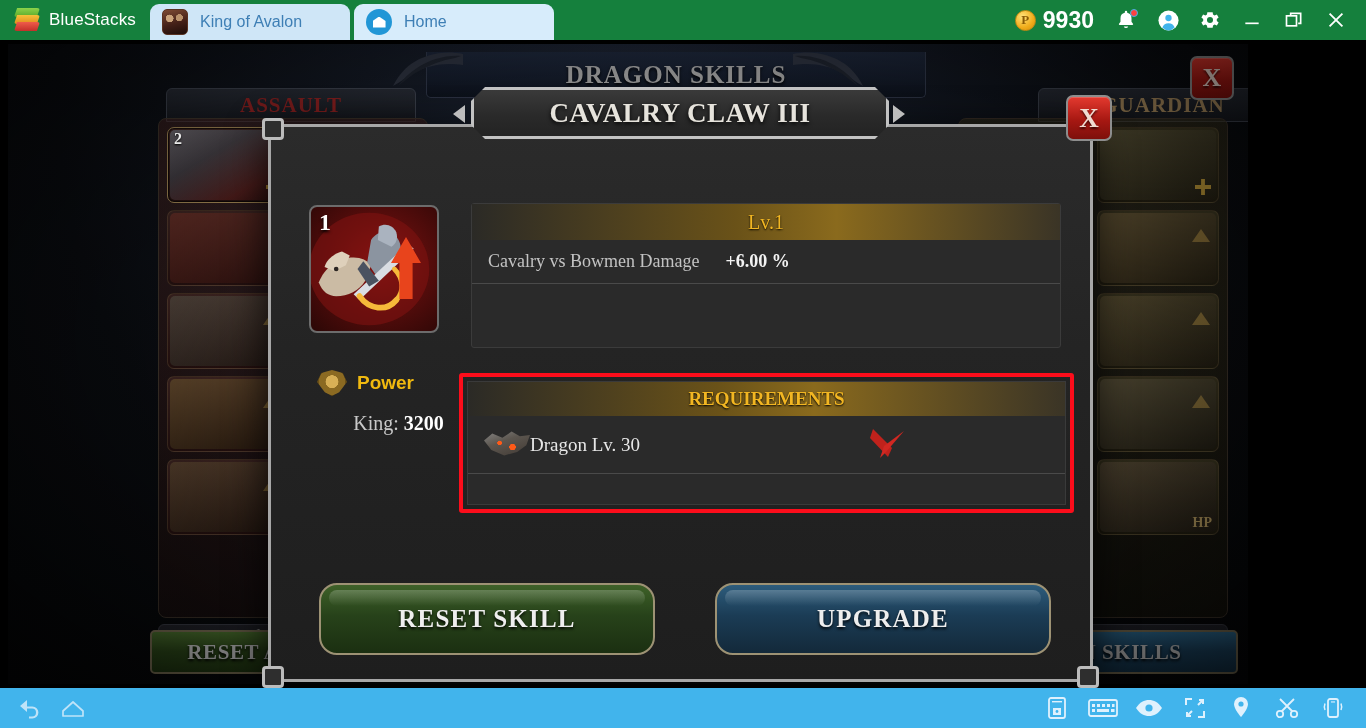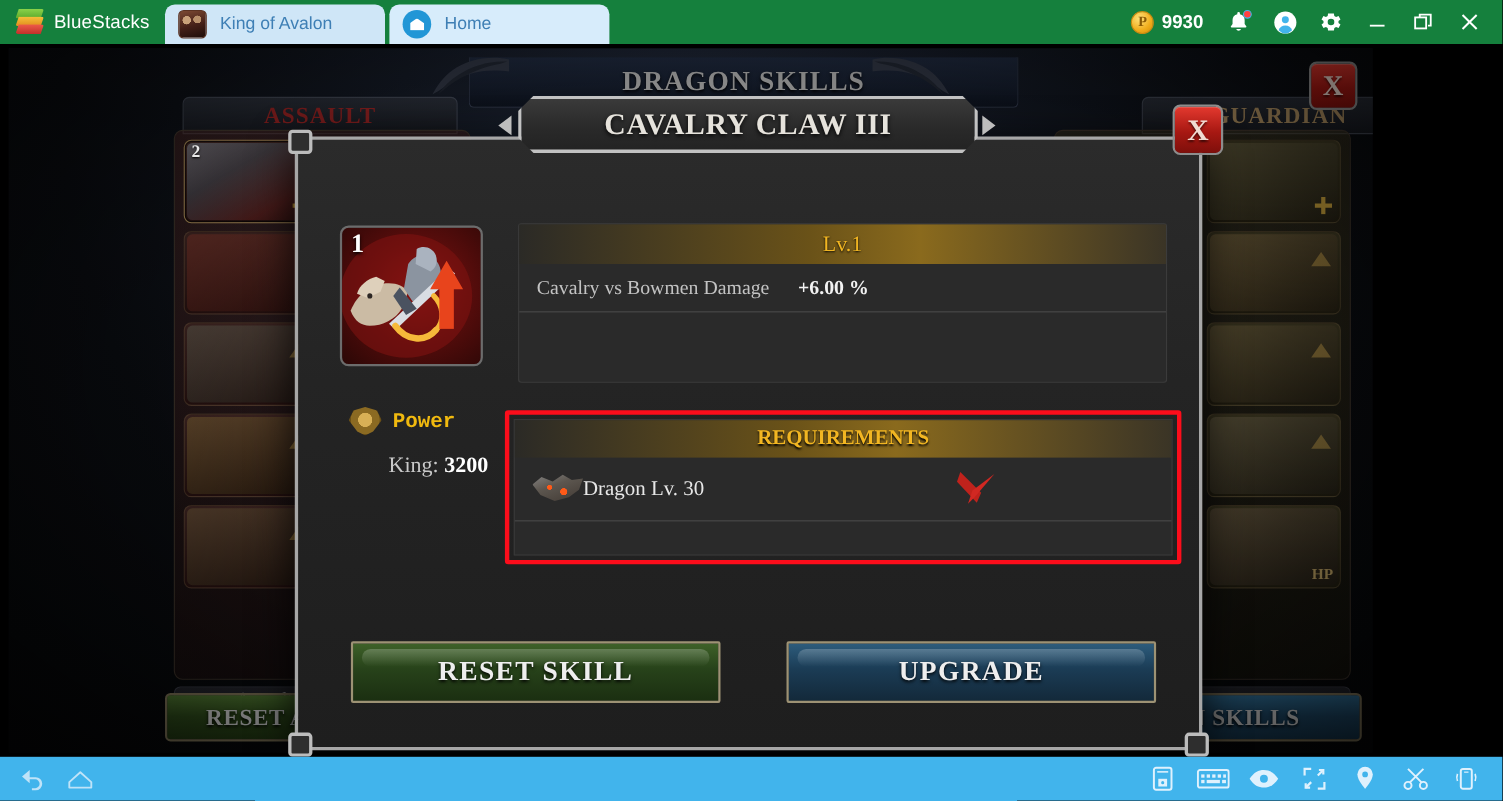--- a/index.html
+++ b/index.html
@@ -60,21 +60,21 @@
   .top-right { margin-left: auto; display: flex; align-items: center; height: 40px; gap: 2px; padding-right: 10px; }
   .coins { display:flex; align-items:center; gap:7px; padding: 0 10px; }
   .coin-circle {
     width: 21px; height: 21px; border-radius:50%;
     background: radial-gradient(circle at 35% 30%, #ffe27a, #f0ac1a 60%, #d08c0c);
     border: 1px solid #c68a12;
     color:#8a5a05; font-size:13px; font-weight:bold;
     display:flex; align-items:center; justify-content:center;
     font-family:"Liberation Serif", serif;
   }
-  .coins-val { color:#fff; font-size:17px; font-weight:bold; }
+  .coins-val { color:#fff; font-size:23px; font-weight:bold; }
   .tb-btn {
     width: 40px; height: 40px; display:flex; align-items:center; justify-content:center;
     cursor:pointer; position: relative;
   }
   .tb-btn svg { display:block; }
   .badge-dot { position:absolute; top:9px; right:8px; width:8px; height:8px; border-radius:50%; background:#ff4040; border:1px solid #41b4ec;}
 
   
   .game {
     position: absolute; left: 0; top: 40px; width: 1366px; height: 648px;
@@ -261,21 +261,21 @@
 
   .power-row {
     position:absolute; left: 46px; top: 243px; width: 150px;
     display:flex; align-items:center; gap: 10px;
   }
   .power-emblem {
     width: 30px; height: 26px;
     background: radial-gradient(circle at 50% 45%, #d8b056 0 30%, #8b6a22 32% 62%, #6a4f16 64%);
     clip-path: polygon(50% 0, 86% 12%, 100% 46%, 74% 86%, 50% 100%, 26% 86%, 0 46%, 14% 12%);
   }
-  .power-label { color:#f0b90f; font-family:Liberation Mono, monospace; font-weight:bold; font-size: 19px; }
+  .power-label { color:#f0b90f; font-family:Liberation Sans, sans-serif; font-weight:bold; font-size: 19px; }
   .bonus-row {
     position:absolute; left: 40px; top: 285px; width: 175px; text-align:center;
     font-family:"Liberation Serif", serif; font-size: 20px;
   }
   .bonus-label { color:#c9c9c9; }
   .bonus-val { color:#ffffff; font-weight:bold; }
 
   .stats-box {
     position:absolute; left: 200px; top: 76px; width: 590px; height: 145px;
     background: #2a2a2a; border:1px solid #3b3b3b; border-radius: 3px;
@@ -318,21 +318,21 @@
       linear-gradient(160deg, #8d8d8d 0%, #5c564f 40%, #3a322c 100%);
     clip-path: polygon(0 38%, 18% 18%, 40% 30%, 60% 12%, 78% 26%, 100% 22%, 92% 52%, 72% 72%, 44% 82%, 16% 66%);
   }
   .req-text { color:#e7e7e7; font-family:"Liberation Serif", serif; font-size: 19px; }
   .req-x {
     position:absolute; left: 400px; top: 10px; width: 42px; height: 40px;
   }
 
   .btn-row { position:absolute; left: 0; top: 448px; width: 825px; height: 70px; }
   .mbtn {
-    position:absolute; top: 8px; height: 56px; border-radius: 2px;
+    position:absolute; top: 8px; height: 72px; border-radius: 18px;
     display:flex; align-items:center; justify-content:center;
     font-family:"Liberation Serif", serif; font-weight:bold; font-size: 25px; letter-spacing:1.2px;
     color:#eeeeee; text-shadow: 0 2px 3px rgba(0,0,0,.9); cursor:pointer;
     border: 2px solid #9d9274;
   }
   .mbtn::after {
     content:""; position:absolute; left: 8px; top: 5px; right: 8px; height: 16px;
     border-radius: 8px; background: linear-gradient(180deg, rgba(255,255,255,.22), rgba(255,255,255,0));
     pointer-events:none;
   }

